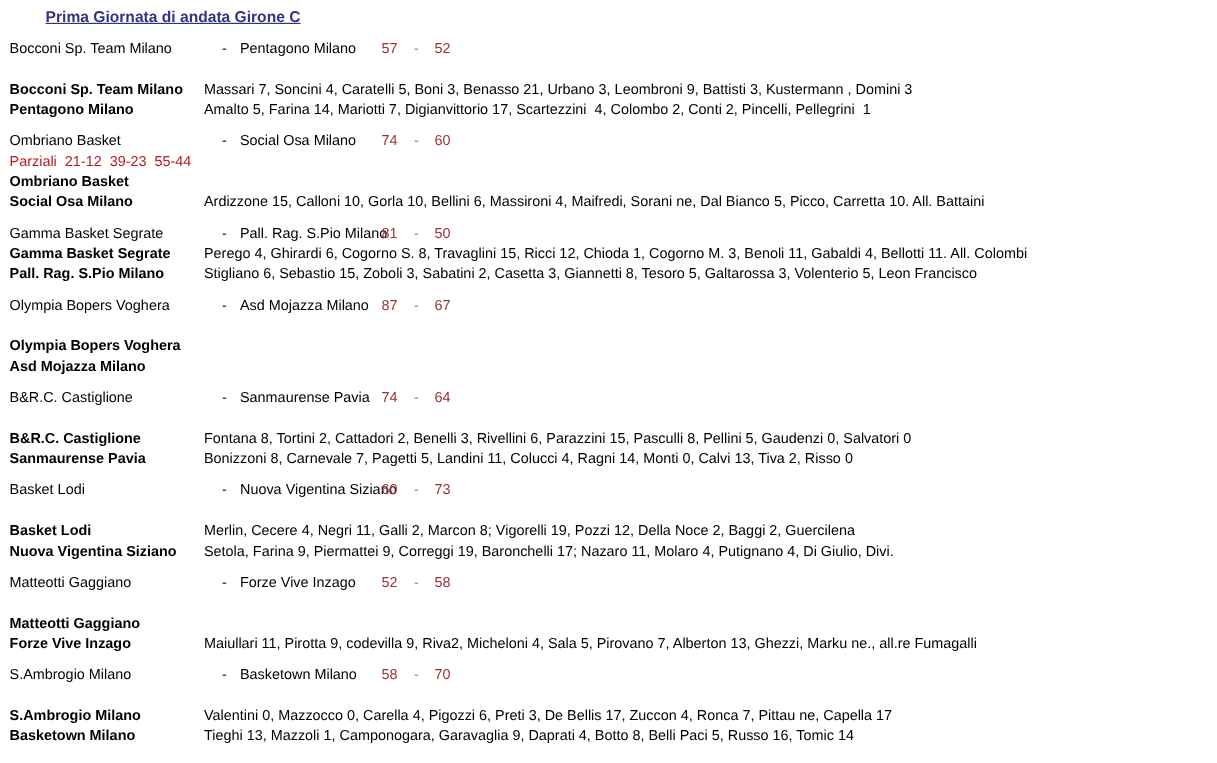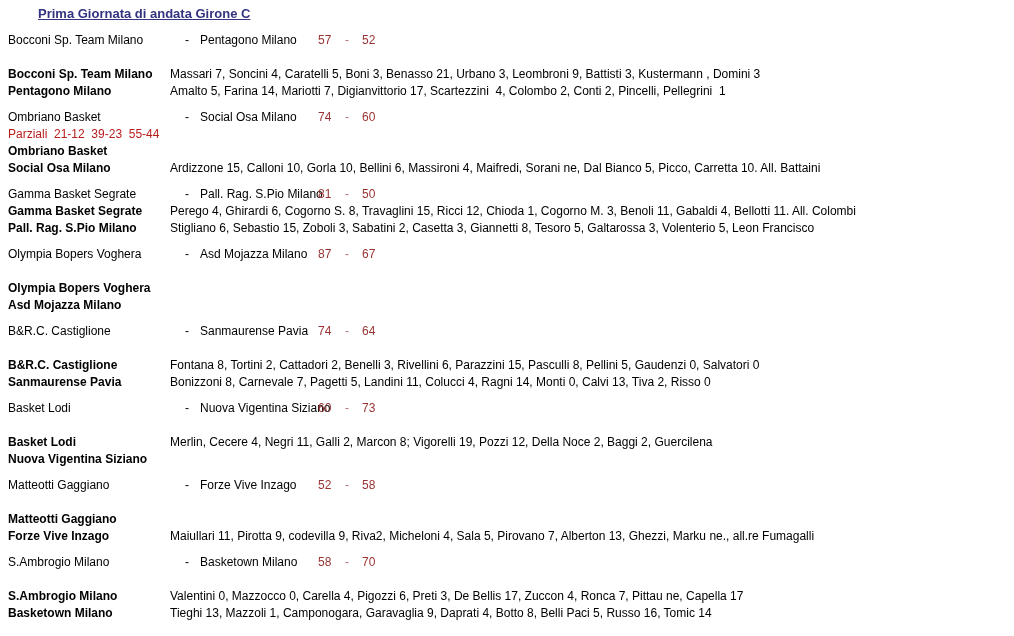--- a/index.html
+++ b/index.html
@@ -186,20 +186,21 @@
         <span class="s2">73</span>
       </span>
     </div>
     <div class="parziali"></div>
     <div class="roster">
       <span class="roster-label">Basket Lodi</span>
       <span class="roster-players">Merlin, Cecere 4, Negri 11, Galli 2, Marcon 8; Vigorelli 19, Pozzi 12, Della Noce 2, Baggi 2, Guercilena</span>
     </div>
     <div class="roster">
       <span class="roster-label">Nuova Vigentina Siziano</span>
+      <span class="roster-players">Setola, Farina 9, Piermattei 9, Correggi 19, Baronchelli 17; Nazaro 11, Molaro 4, Putignano 4, Di Giulio, Divi.</span>
     </div>
   </section>
 
   <section>
     <div class="match-line">
       <span class="team-home">Matteotti Gaggiano</span>
       <span class="team-sep">-</span>
       <span class="team-away">Forze Vive Inzago</span>
       <span class="score">
         <span class="s1">52</span>

